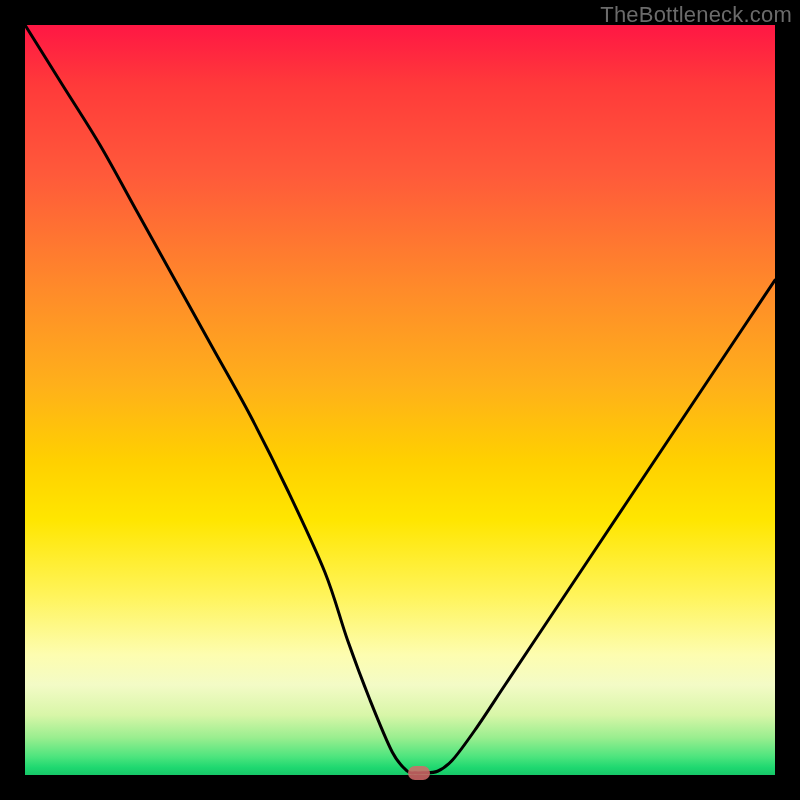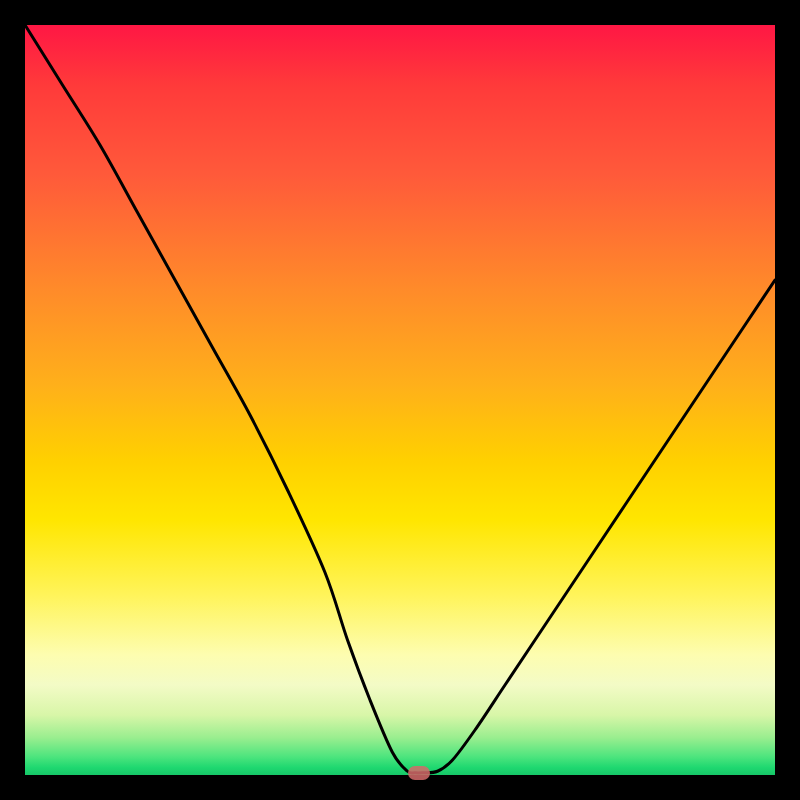--- a/index.html
+++ b/index.html
@@ -74,13 +74,14 @@
 <div class="frame">
   <div class="plot-area">
 
     <svg class="curve" width="750" height="750" viewBox="0 0 750 750">
       <path id="curve-path" d="M 0.00 0.00 C 6.25 10.00, 25.00 40.00, 37.50 60.00 C 50.00 80.00, 62.50 98.75, 75.00 120.00 C 87.50 141.25, 100.00 165.00, 112.50 187.50 C 125.00 210.00, 137.50 232.50, 150.00 255.00 C 162.50 277.50, 175.00 300.00, 187.50 322.50 C 200.00 345.00, 212.50 366.25, 225.00 390.00 C 237.50 413.75, 250.00 438.75, 262.50 465.00 C 275.00 491.25, 290.00 522.50, 300.00 547.50 C 310.00 572.50, 315.00 593.75, 322.50 615.00 C 330.00 636.25, 337.50 656.25, 345.00 675.00 C 352.50 693.75, 361.25 715.63, 367.50 727.50 C 373.75 739.38, 378.75 742.88, 382.50 746.25 C 386.25 749.63, 387.50 747.50, 390.00 747.75 C 392.50 748.00, 393.75 748.00, 397.50 747.75 C 401.25 747.50, 407.50 748.38, 412.50 746.25 C 417.50 744.13, 421.25 741.88, 427.50 735.00 C 433.75 728.13, 441.25 717.50, 450.00 705.00 C 458.75 692.50, 470.00 675.00, 480.00 660.00 C 490.00 645.00, 500.00 630.00, 510.00 615.00 C 520.00 600.00, 530.00 585.00, 540.00 570.00 C 550.00 555.00, 560.00 540.00, 570.00 525.00 C 580.00 510.00, 590.00 495.00, 600.00 480.00 C 610.00 465.00, 620.00 450.00, 630.00 435.00 C 640.00 420.00, 650.00 405.00, 660.00 390.00 C 670.00 375.00, 680.00 360.00, 690.00 345.00 C 700.00 330.00, 710.00 315.00, 720.00 300.00 C 730.00 285.00, 745.00 262.50, 750.00 255.00" fill="none" stroke="#000" stroke-width="3" stroke-linecap="round" stroke-linejoin="round"></path>
     </svg>
 
     <div class="marker" id="marker" style="left: 382.75px; top: 740.75px;"></div>
   </div>
 
+  <div class="watermark">TheBottleneck.com</div>
 </div>
 
 </body></html>

